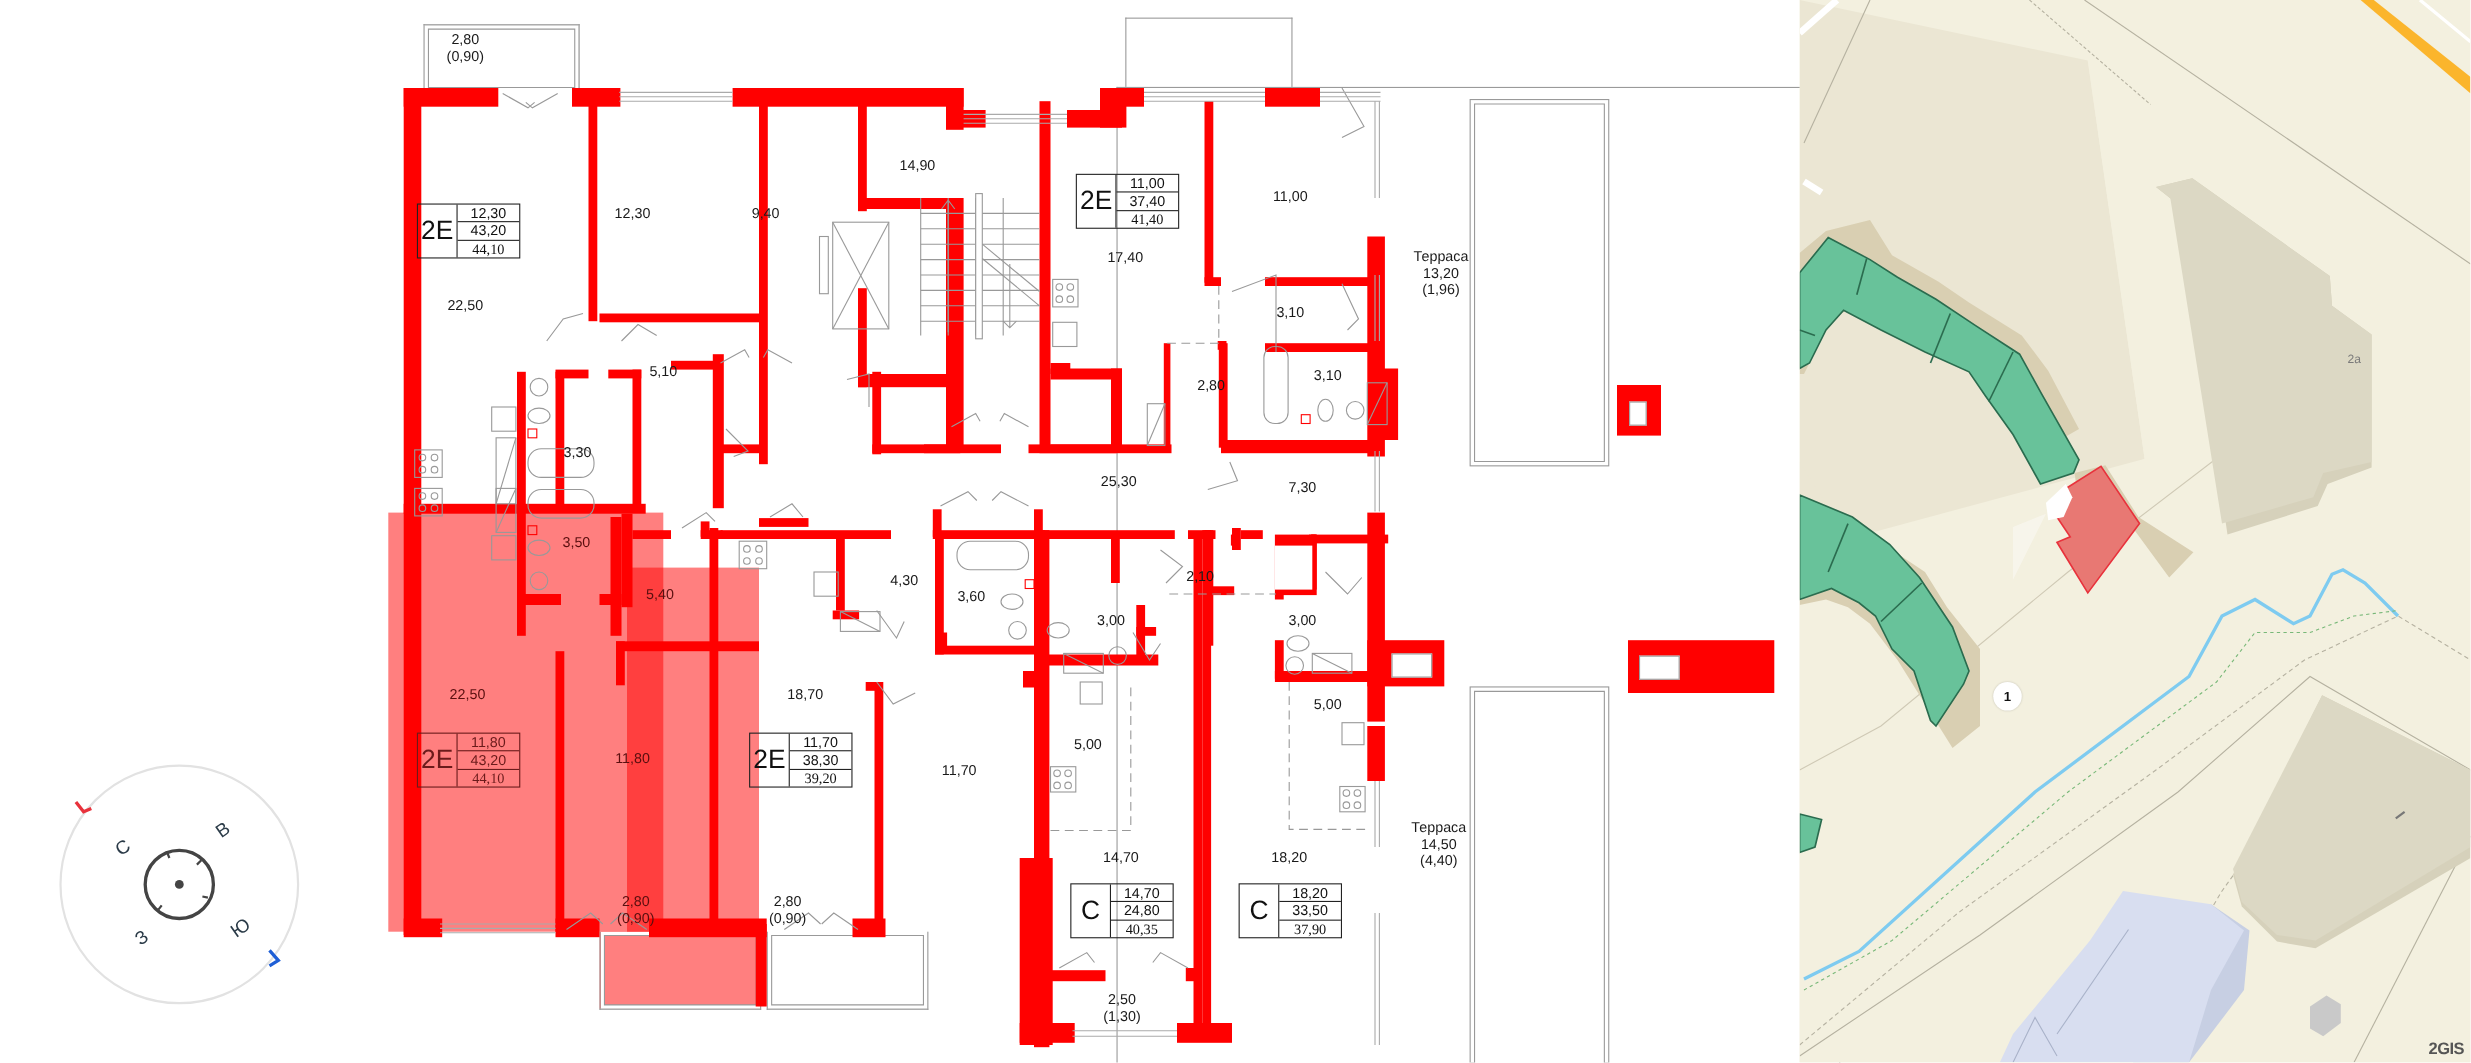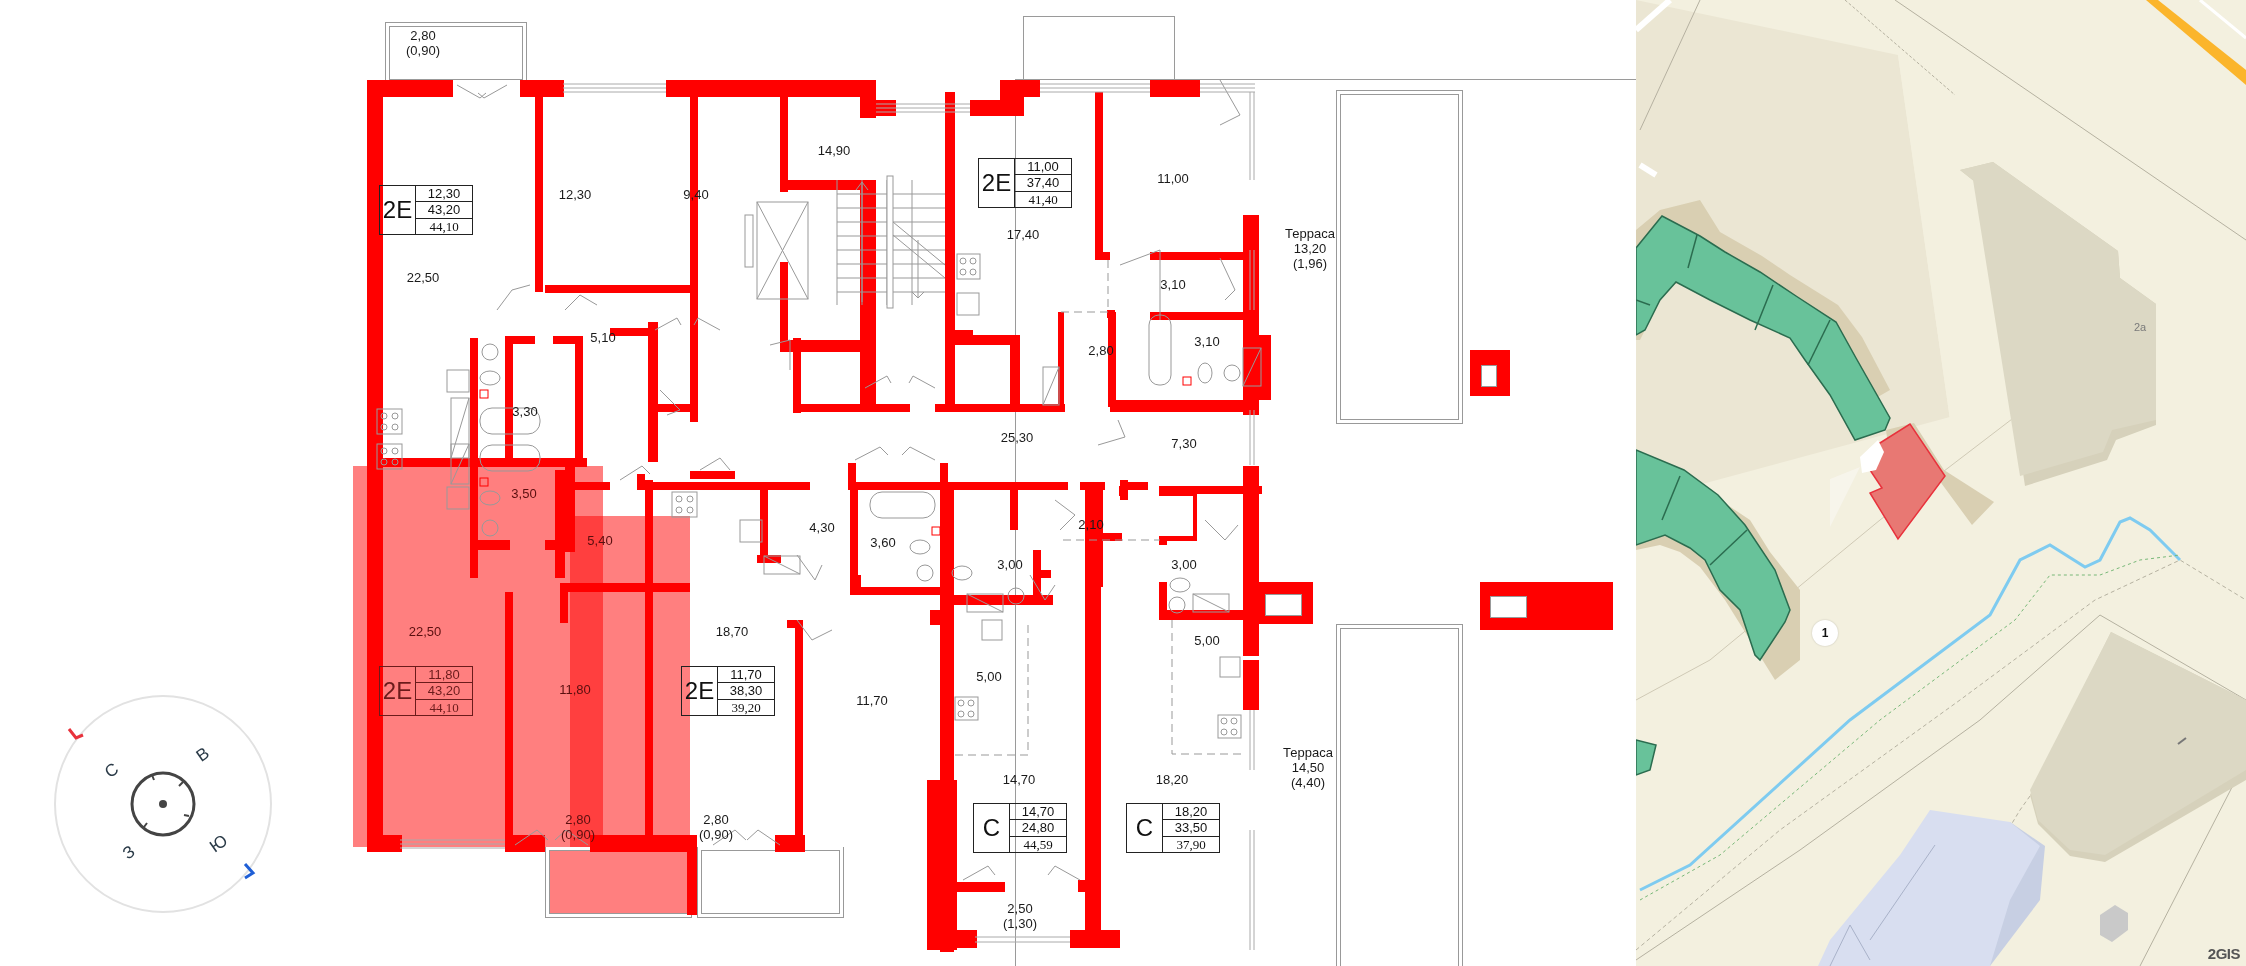--- a/index.html
+++ b/index.html
@@ -409,21 +409,21 @@
         <span>11,70</span>
         <span>38,30</span>
         <span>39,20</span>
       </div>
   </div>
   <div class="tag" style="left:973px;top:803px;">
     <div class="t">C</div>
     <div class="v">
         <span>14,70</span>
         <span>24,80</span>
-        <span>44,59</span>
+        <span>40,35</span>
       </div>
   </div>
   <div class="tag" style="left:1126px;top:803px;">
     <div class="t">C</div>
     <div class="v">
         <span>18,20</span>
         <span>33,50</span>
         <span>37,90</span>
       </div>
   </div>

